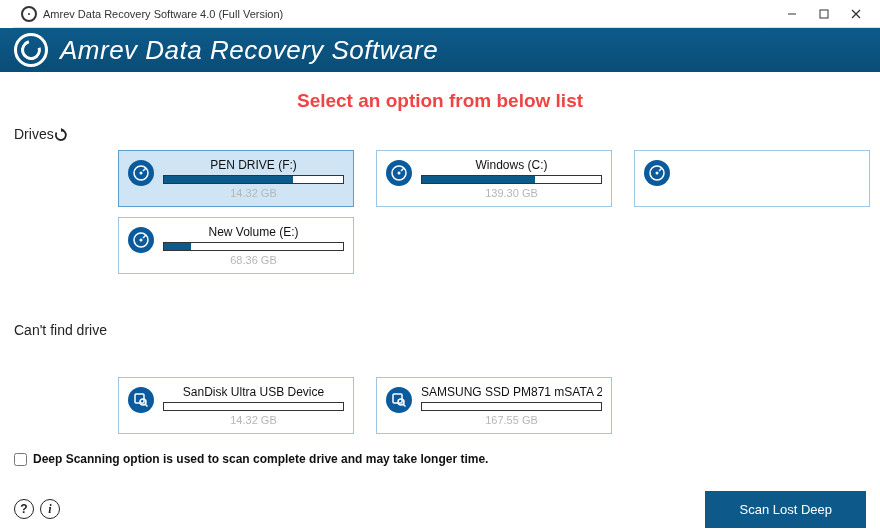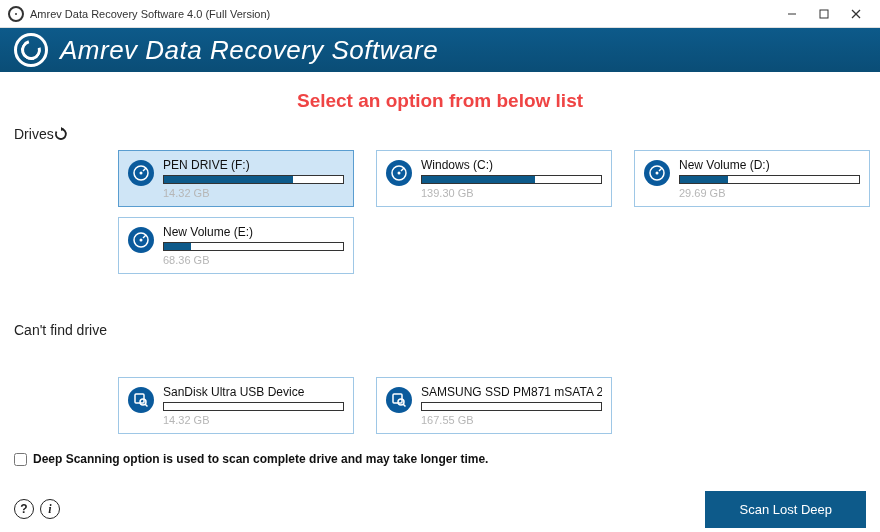--- a/index.html
+++ b/index.html
@@ -1,38 +1,38 @@
 <!DOCTYPE html>
 <html><head>
 <meta charset="utf-8">
 <style>
 * { margin: 0; padding: 0; box-sizing: border-box; font-family: "Segoe UI", Arial, sans-serif; }
 body { width: 880px; height: 532px; background: #fff; overflow: hidden; }
 
-.titlebar { height: 28px; background: #fff; border-bottom: 1px solid #e0e0e0; display: flex; align-items: center; padding: 8px 8px; font-size: 11px; color: #333; }
+.titlebar { height: 28px; background: #fff; border-bottom: 1px solid #e0e0e0; display: flex; align-items: center; padding: 8px 8px; font-size: 11px; color: #333; margin-left: 13px; }
 .titlebar .app-icon { width: 16px; height: 16px; border: 2px solid #333; border-radius: 50%; margin-right: 6px; position: relative; display: inline-flex; align-items: center; justify-content: center; }
 .titlebar .app-icon::before { content: ""; width: 2px; height: 2px; background: #333; border-radius: 50%; }
 .titlebar .spacer { flex: 1; }
 .titlebar .win-btn { width: 32px; height: 20px; display: inline-flex; align-items: center; justify-content: center; font-size: 12px; color: #333; }
 
 .header { height: 44px; background: linear-gradient(#0d5a8a, #0a4d76); display: flex; align-items: center; padding: 0 14px; color: #fff; }
 .header .logo { width: 34px; height: 34px; border: 3px solid #fff; border-radius: 50%; margin-right: 12px; display: flex; align-items: center; justify-content: center; position: relative; }
 .header .logo::before { content: ""; width: 14px; height: 14px; border: 3px solid #fff; border-radius: 50%; border-top-color: transparent; transform: rotate(30deg); }
 .header .title { font-size: 26px; font-style: italic; font-weight: 500; letter-spacing: .5px; }
 
 .main { padding: 18px 14px 6px 14px; }
 .page-title { text-align: center; font-size: 19px; font-weight: 700; color: #ef4444; margin-bottom: 14px; }
 
-.section-label { font-size: 14px; color: #222; margin-bottom: 8px; display: flex; align-items: center; }
+.section-label { font-size: 14px; color: #222; margin-bottom: 8px; display: flex; align-items: flex-end; }
 .refresh-icon { width: 14px; height: 14px; }
 
 .drives-grid { display: grid; grid-template-columns: repeat(3, 236px); gap: 10px 22px; margin-left: 104px; margin-bottom: 48px; }
 .devices-grid { display: grid; grid-template-columns: repeat(3, 236px); gap: 10px 22px; margin-left: 104px; margin-bottom: 18px; margin-top: 39px; }
 
-.card { border: 1px solid #9ec7e6; background: #fff; padding: 7px 9px; display: flex; gap: 9px; align-items: flex-start; }
+.card { border: 1px solid #9ec7e6; background: #fff; padding: 7px 9px; display: flex; gap: 9px; align-items: flex-start; text-align: center; }
 .card.selected { background: #cfe5f6; border-color: #5a9dd0; }
 .card .disk-icon { flex: 0 0 26px; width: 26px; height: 26px; border-radius: 50%; background: #0a5a9c; display: flex; align-items: center; justify-content: center; margin-top: 2px; }
 .card .body { flex: 1; min-width: 0; }
 .card .name { font-size: 12px; color: #111; margin-bottom: 3px; white-space: nowrap; overflow: hidden; text-overflow: clip; }
 .card .bar { height: 9px; border: 1px solid #333; background: #fff; position: relative; margin-bottom: 3px; }
 .card .bar .fill { position: absolute; left: 0; top: 0; bottom: 0; background: #0d5a8a; }
 .card .size { font-size: 11px; color: #b6b6b6; }
 
 .section2 { margin-top: 0; }
 .section2 .section-label { margin-bottom: 10px; }
@@ -125,27 +125,20 @@
         </div>
       </div>
       <div class="card">
         <div class="disk-icon">
           <svg width="18" height="18" viewBox="0 0 18 18">
             <circle cx="9" cy="9" r="7" fill="none" stroke="#fff" stroke-width="1.5"></circle>
             <circle cx="9" cy="9" r="1.5" fill="#fff"></circle>
             <line x1="11" y1="7" x2="14" y2="4" stroke="#fff" stroke-width="1.5"></line>
           </svg>
         </div>
-        <div class="body">
-          <div class="name">New Volume (D:)</div>
-          <div class="bar">
-            <div class="fill" style="width:27%"></div>
-          </div>
-          <div class="size">29.69 GB</div>
-        </div>
       </div>
       <div class="card">
         <div class="disk-icon">
           <svg width="18" height="18" viewBox="0 0 18 18">
             <circle cx="9" cy="9" r="7" fill="none" stroke="#fff" stroke-width="1.5"></circle>
             <circle cx="9" cy="9" r="1.5" fill="#fff"></circle>
             <line x1="11" y1="7" x2="14" y2="4" stroke="#fff" stroke-width="1.5"></line>
           </svg>
         </div>
         <div class="body">

